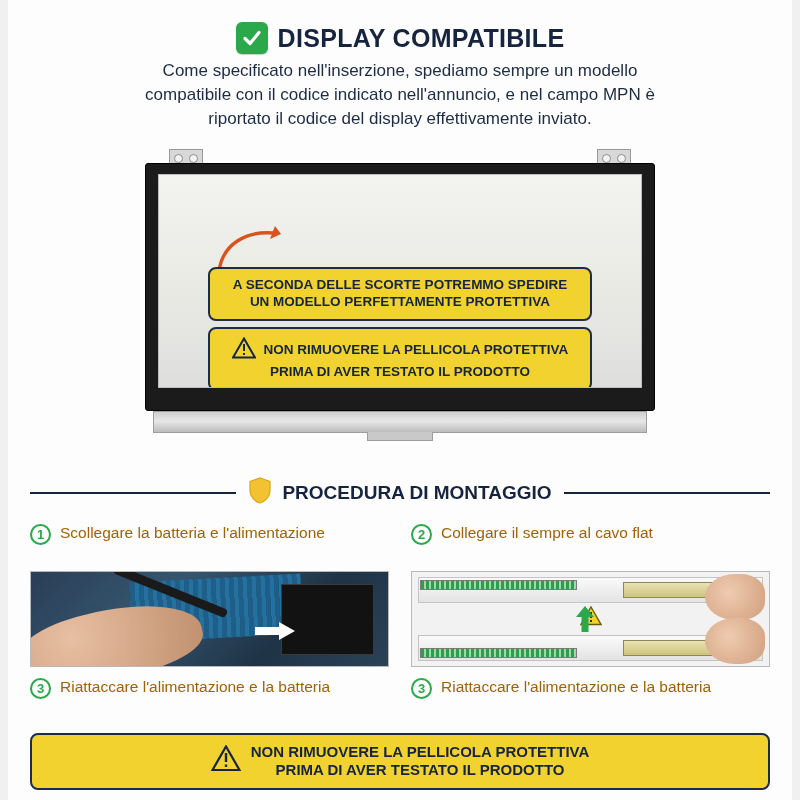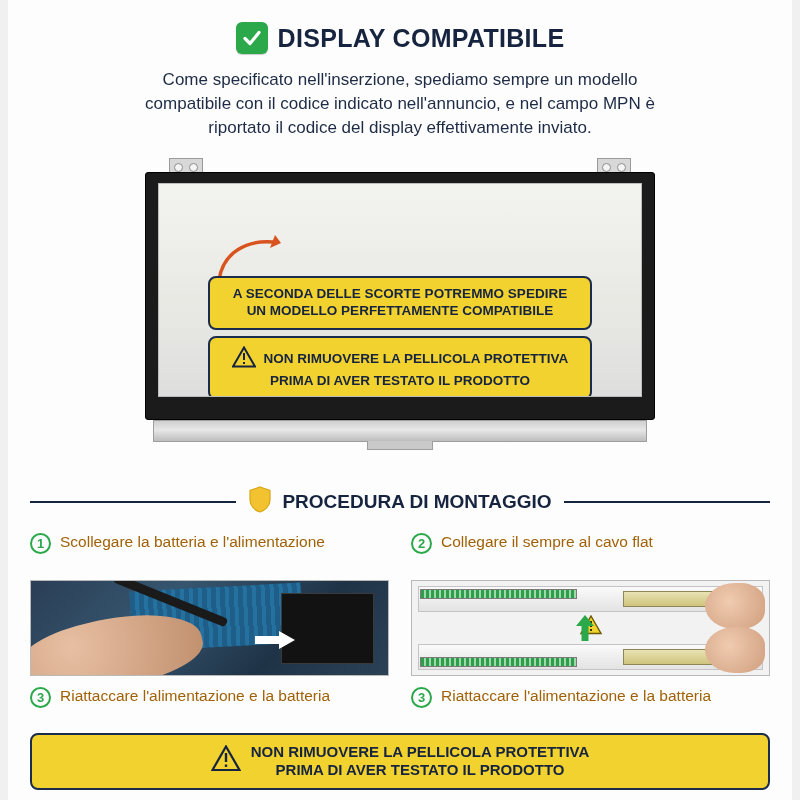--- a/index.html
+++ b/index.html
@@ -40,21 +40,21 @@
     background: #2aa84a;
     display: flex; align-items: center; justify-content: center;
     box-shadow: 0 1px 1px rgba(0,0,0,.2);
   }
   .check-box svg { display: block; }
   .title {
     font-size: 25px; font-weight: bold; color: #16243f;
     letter-spacing: .3px;
   }
   .subtitle {
-    margin: 14px auto 0;
+    margin: 5px auto 0;
     width: 560px;
     font-size: 17px; line-height: 1.42; color: #1d2b45;
     text-align: center;
   }
 
   
   .panel-wrap {
     position: relative;
     margin: 18px auto 0;
     width: 510px; height: 300px;
@@ -271,21 +271,21 @@
 
           <span class="arrow-svg">
             <svg width="70" height="52" viewBox="0 0 70 52">
               <path d="M6 48 C10 20 34 8 60 10" fill="none" stroke="#d9531e" stroke-width="3.4" stroke-linecap="round"></path>
               <path d="M62 3 L68 11 L57 16 Z" fill="#d9531e"></path>
             </svg>
           </span>
 
           <div class="badge b1">
             <div>A SECONDA DELLE SCORTE POTREMMO SPEDIRE</div>
-            <div>UN MODELLO PERFETTAMENTE COMPATIBILE</div>
+            <div>UN MODELLO PERFETTAMENTE PROTETTIVA</div>
           </div>
 
           <div class="badge b2">
             <div class="badge-flex">
               <span class="warn-tri">
                 <svg width="24" height="22" viewBox="0 0 24 22">
                   <path d="M12 1.5 L23 20.5 L1 20.5 Z" fill="#f2d22e" stroke="#16243f" stroke-width="2"></path>
                   <rect x="11" y="7" width="2" height="7" fill="#16243f"></rect>
                   <rect x="11" y="16" width="2" height="2" fill="#16243f"></rect>
                 </svg>

